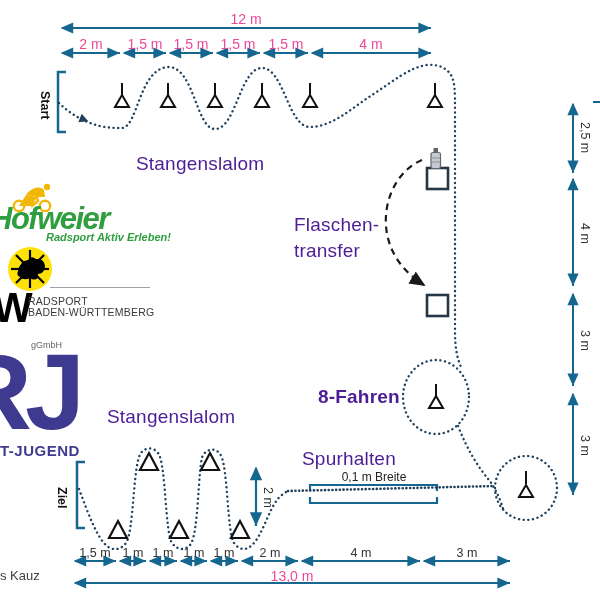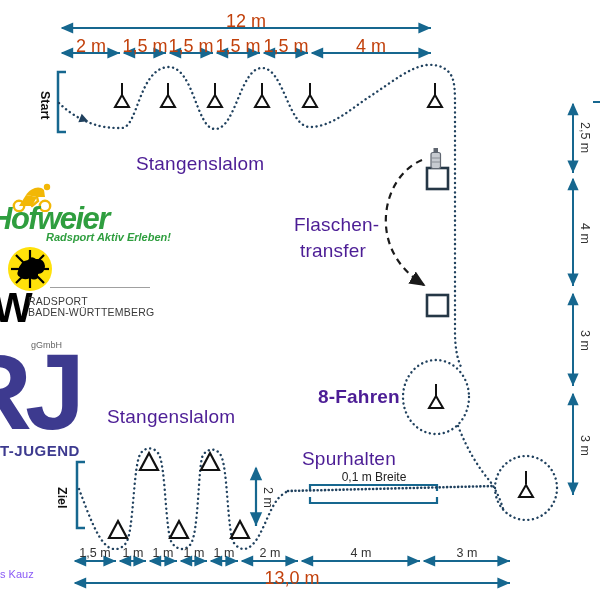--- a/index.html
+++ b/index.html
@@ -1,36 +1,36 @@
 <!DOCTYPE html>
 <html><head>
 <meta charset="utf-8">
 <style>
   html,body{margin:0;padding:0;}
   body{
     width:600px;height:600px;position:relative;overflow:hidden;background:#ffffff;
     font-family:"Liberation Sans",sans-serif;
   }
   .lbl{position:absolute;white-space:nowrap;color:#1c1c1c;}
-  .dim{font-size:18px;color:#c2410c;}
+  .dim{font-size:14px;color:#ec4899;}
   .dim-s{font-size:12.5px;color:#333;}
   .ctr{transform:translateX(-50%);}
   .vtext{writing-mode:vertical-rl;text-align:center;}
   .station{font-size:19px;color:#4c1d95;letter-spacing:.2px;}
   .marker-lbl{font-weight:bold;font-size:12.5px;color:#111;}
   svg{position:absolute;left:0;top:0;}
   .hof-name{font-size:31px;font-weight:bold;font-style:italic;color:#2f9e3f;letter-spacing:-1.5px;}
   .hof-tag{font-size:11px;font-weight:bold;font-style:italic;color:#2f9e3f;}
   .bw-w{font-size:42px;font-weight:800;color:#000;}
   .bw-t1{font-size:10.5px;color:#3a3a3a;letter-spacing:.2px;}
   .bw-t2{font-size:10.5px;color:#3a3a3a;letter-spacing:.2px;}
   .bw-t3{font-size:9px;color:#666;}
   .rj-big{font-size:108px;font-weight:bold;color:#3d3a8f;letter-spacing:-7px;line-height:1;}
   .rj-small{font-size:15px;font-weight:bold;color:#3d3a8f;letter-spacing:.5px;}
-  .credit{font-size:11px;color:#8b5cf6;}
+  .credit{font-size:13px;color:#404040;}
   .yellow-disc{position:absolute;width:44px;height:44px;border-radius:50%;background:#ffe10a;}
   .divider{position:absolute;height:1px;background:#a0a0a0;}
 </style>
 </head>
 <body>
 
 <svg width="600" height="600" viewBox="0 0 600 600">
   <defs>
     <marker id="arrE" viewBox="0 0 10 10" refX="9" refY="5" markerWidth="7" markerHeight="7" orient="auto">
       <path d="M0,1 L9,5 L0,9 Z" fill="#16678f"></path>
@@ -189,21 +189,21 @@
 <div class="lbl dim-s ctr" style="left:467px;top:546px;">3 m</div>
 <div class="lbl dim ctr" style="left:292px;top:568px;">13,0 m</div>
 
 <div class="lbl dim-s vtext" style="left:261px;top:477px;height:40px;">2 m</div>
 
 <div class="lbl marker-lbl vtext" style="left:38px;top:82px;height:46px;">Start</div>
 <div class="lbl marker-lbl vtext" style="left:55px;top:481px;height:34px;">Ziel</div>
 
 <div class="lbl station" style="left:136px;top:153px;">Stangenslalom</div>
 <div class="lbl station" style="left:294px;top:214px;text-align:center;">Flaschen-</div>
-<div class="lbl station" style="left:300px;top:240px;">transfer</div>
+<div class="lbl station" style="left:294px;top:240px;">transfer</div>
 <div class="lbl station" style="left:318px;top:386px;font-weight:bold;">8-Fahren</div>
 <div class="lbl station" style="left:302px;top:448px;">Spurhalten</div>
 <div class="lbl ctr" style="left:374px;top:470px;font-size:12px;color:#222;">0,1 m Breite</div>
 <div class="lbl station" style="left:107px;top:406px;">Stangenslalom</div>
 
 <div class="lbl credit" style="left:0px;top:568px;">s Kauz</div>
 
 <div style="position:absolute;left:0;top:0;">
   <svg width="46" height="30" style="left:10px;top:182px;" viewBox="0 0 44 30">
     <circle cx="8" cy="24" r="5.2" fill="none" stroke="#f2b705" stroke-width="2.4"></circle>

